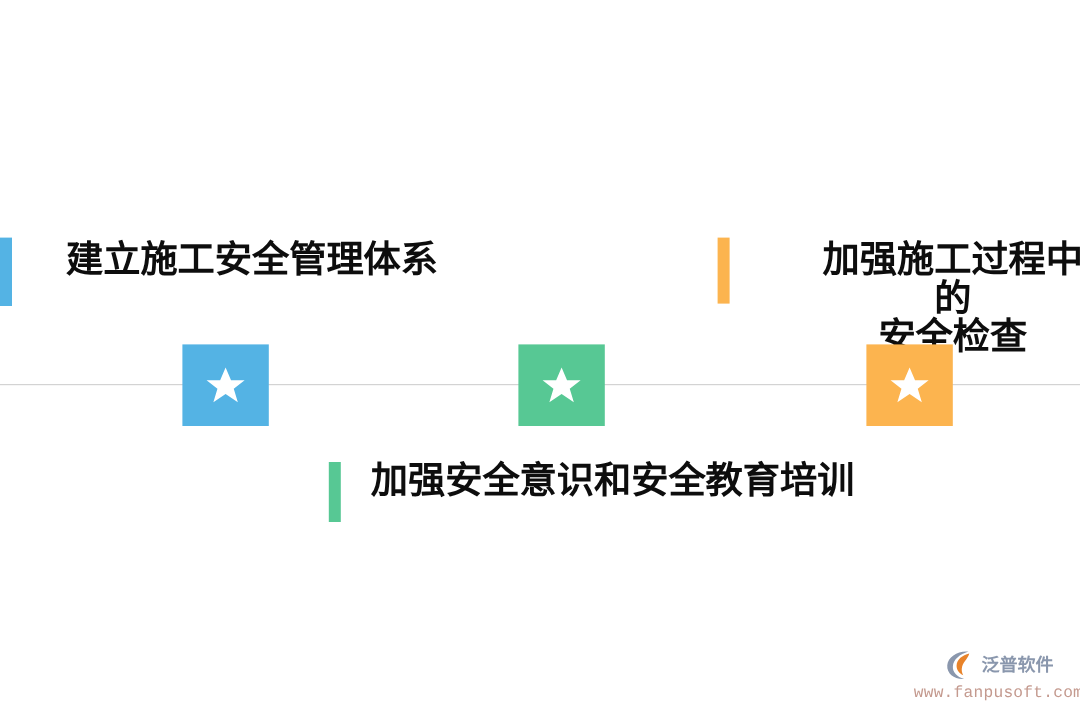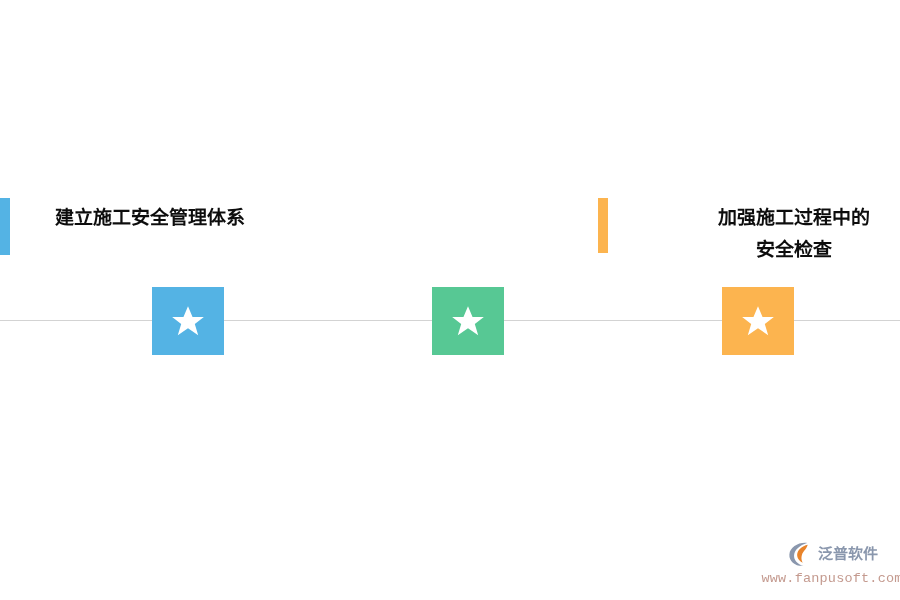--- a/index.html
+++ b/index.html
@@ -62,21 +62,21 @@
 
   .accent-bar {
     flex: 0 0 auto;
     width: 10px;
     border-radius: 0;
   }
 
   .label-text {
     font-family: "DejaVu Sans", "Liberation Sans", sans-serif;
     font-weight: bold;
-    font-size: 19px;
+    font-size: 31px;
     line-height: 32px;
     color: #0d0d0d;
     white-space: pre-line;
   }
 
   
   #group-blue {
     left: 0px;
     top: 198px;
   }
@@ -190,20 +190,24 @@
       <polygon points="12,1.6 15.2,9.1 23.2,9.1 16.8,14.1 19.2,22.0 12,17.2 4.8,22.0 7.2,14.1 0.8,9.1 8.8,9.1" fill="#ffffff"></polygon>
     </svg>
   </div>
 
   <div class="node node-orange">
     <svg class="node-star" viewBox="0 0 24 24">
       <polygon points="12,1.6 15.2,9.1 23.2,9.1 16.8,14.1 19.2,22.0 12,17.2 4.8,22.0 7.2,14.1 0.8,9.1 8.8,9.1" fill="#ffffff"></polygon>
     </svg>
   </div>
 
+  <div class="label-group" id="group-green">
+    <div class="accent-bar"></div>
+    <div class="label-text">加强安全意识和安全教育培训</div>
+  </div>
 
   <div id="watermark">
     <div class="wm-row">
       <svg class="wm-mark" viewBox="0 0 32 32">
         <path d="M22.5 4.2 C13.5 3.2 4.2 8.6 3.6 16.4 C3.0 24.0 10.4 29.3 18.6 28.6 C12.2 26.6 8.2 22.4 8.6 17.2 C9.0 11.4 14.6 6.6 22.5 4.2 Z" fill="#8a97ad"></path>
         <path d="M23.2 6.0 C17.0 7.4 12.2 11.4 11.9 16.6 C11.7 20.4 14.2 23.6 17.8 25.2 C15.6 21.6 16.2 16.4 19.4 12.6 C21.0 10.7 22.6 8.2 23.2 6.0 Z" fill="#e8832a"></path>
       </svg>
       <span class="wm-name">泛普软件</span>
     </div>
     <div class="wm-url">www.fanpusoft.com</div>

